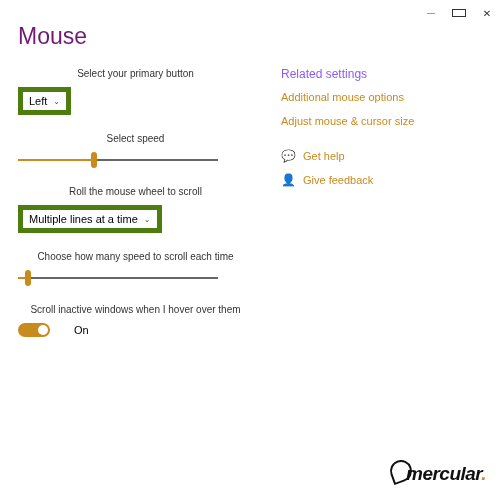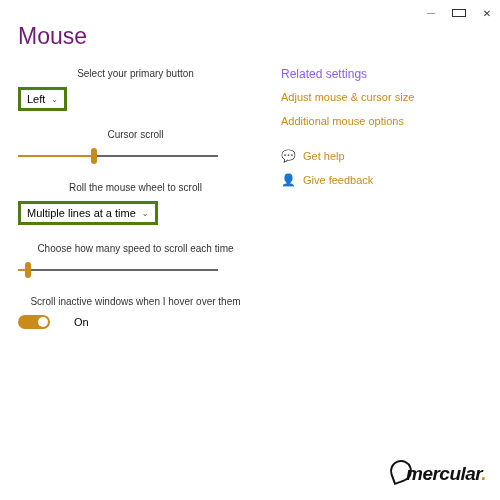--- a/index.html
+++ b/index.html
@@ -7,21 +7,21 @@
     .titlebar { display: flex; justify-content: flex-end; padding: 8px 6px 0 0; gap: 14px; }
     .titlebar span { font-size: 10px; color: #333; width: 14px; text-align: center; }
     .minimize::before { content: "—"; font-size: 8px; position: relative; top: -2px; }
     .maximize { border: 1px solid #333; width: 8px; height: 8px; display: inline-block; }
     .close::before { content: "✕"; }
     .content { display: flex; padding: 4px 18px 0 18px; }
     .main { flex: 0 0 235px; }
     .side { flex: 1; padding-left: 28px; padding-top: 44px; }
     h1 { font-size: 23px; font-weight: 400; color: #701a75; margin-bottom: 18px; }
     .label { font-size: 10px; color: #333; margin-bottom: 8px; text-align: center; }
-    .select { border: 3px solid #4d7c0f; padding: 3px 6px; font-size: 11px; display: inline-flex; align-items: center; gap: 6px; background: #fff; }
+    .select { border: 5px solid #4d7c0f; padding: 3px 6px; font-size: 11px; display: inline-flex; align-items: center; gap: 6px; background: #fff; }
     .chev { font-size: 8px; color: #555; }
     .section { margin-bottom: 18px; }
     .slider-track { position: relative; width: 200px; height: 16px; }
     .track-line { position: absolute; top: 50%; left: 0; right: 0; height: 2px; background: #666; transform: translateY(-50%); }
     .track-fill { position: absolute; top: 50%; left: 0; height: 2px; background: #c98a1e; transform: translateY(-50%); }
     .thumb { position: absolute; top: 50%; width: 6px; height: 16px; background: #c98a1e; border-radius: 3px; transform: translate(-50%, -50%); }
     .toggle-row { display: flex; align-items: center; gap: 24px; }
     .toggle { width: 32px; height: 14px; background: #c98a1e; border-radius: 7px; position: relative; }
     .toggle-knob { width: 10px; height: 10px; background: #fff; border-radius: 50%; position: absolute; top: 2px; right: 2px; }
     .side h2 { font-size: 12px; font-weight: 400; color: #8b5cf6; margin-bottom: 10px; }
@@ -48,21 +48,21 @@
 
     <div class="section">
       <div class="label">Select your primary button</div>
       <div class="select">
         <span>Left</span>
         <span class="chev">⌄</span>
       </div>
     </div>
 
     <div class="section">
-      <div class="label">Cursor scroll</div>
+      <div class="label">Select speed</div>
       <div class="slider-track">
         <div class="track-line"></div>
         <div class="track-fill" id="fill1" style="width: 38%;"></div>
         <div class="thumb" id="thumb1" style="left: 38%;"></div>
       </div>
     </div>
 
     <div class="section">
       <div class="label">Roll the mouse wheel to scroll</div>
       <div class="select">
@@ -86,22 +86,22 @@
         <div class="toggle">
           <div class="toggle-knob"></div>
         </div>
         <span style="font-size:11px;">On</span>
       </div>
     </div>
   </div>
 
   <div class="side">
     <h2>Related settings</h2>
+    <a class="link">Additional mouse options</a>
     <a class="link">Adjust mouse &amp; cursor size</a>
-    <a class="link">Additional mouse options</a>
 
     <div class="helpgroup">
     </div>
 
     <div class="helpgroup">
       <div class="iconlink">
         <span class="ic">💬</span>
         <span>Get help</span>
       </div>
       <div class="iconlink">

